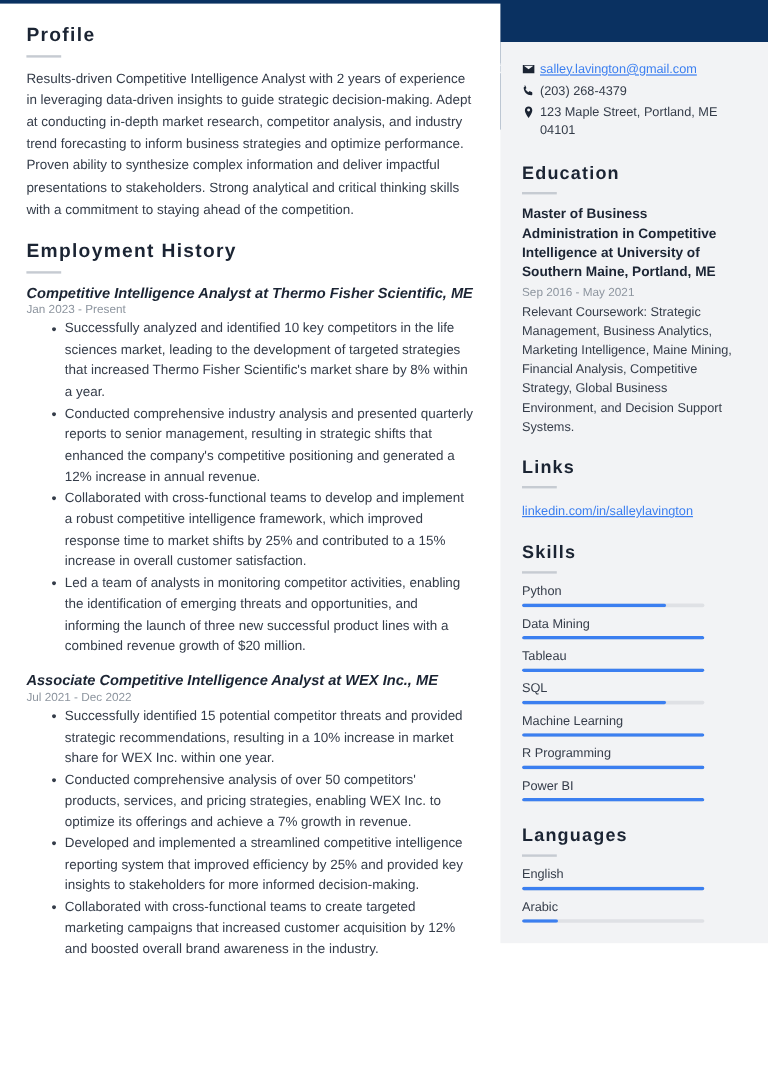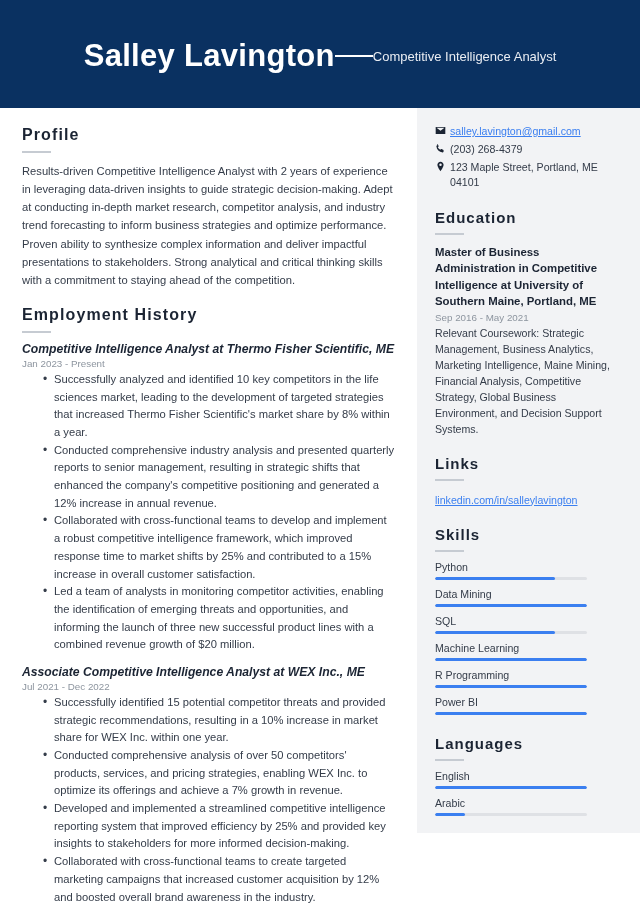--- a/index.html
+++ b/index.html
@@ -49,21 +49,21 @@
   }
   .job-title {
     font-size: 13px;
     color: #e9edf3;
     font-weight: normal;
   }
 
   
   .columns {
     display: flex;
-    align-items: flex-start;
+    align-items: center;
     height: 605px;
   }
 
   .main-col {
     width: 417px;
     padding: 18px 22px 0 22px;
     background: #ffffff;
   }
 
   .side-col {
@@ -313,20 +313,26 @@
             <div class="bar-fill" style="width: 79%; background: rgb(59, 127, 240);"></div>
           </div>
         </div>
         <div class="bar-item">
           <div class="bar-label">Data Mining</div>
           <div class="bar-track">
             <div class="bar-fill" style="width: 100%; background: rgb(59, 127, 240);"></div>
           </div>
         </div>
         <div class="bar-item">
+          <div class="bar-label">Tableau</div>
+          <div class="bar-track">
+            <div class="bar-fill" style="width: 100%; background: rgb(59, 127, 240);"></div>
+          </div>
+        </div>
+        <div class="bar-item">
           <div class="bar-label">SQL</div>
           <div class="bar-track">
             <div class="bar-fill" style="width: 79%; background: rgb(59, 127, 240);"></div>
           </div>
         </div>
         <div class="bar-item">
           <div class="bar-label">Machine Learning</div>
           <div class="bar-track">
             <div class="bar-fill" style="width: 100%; background: rgb(59, 127, 240);"></div>
           </div>

